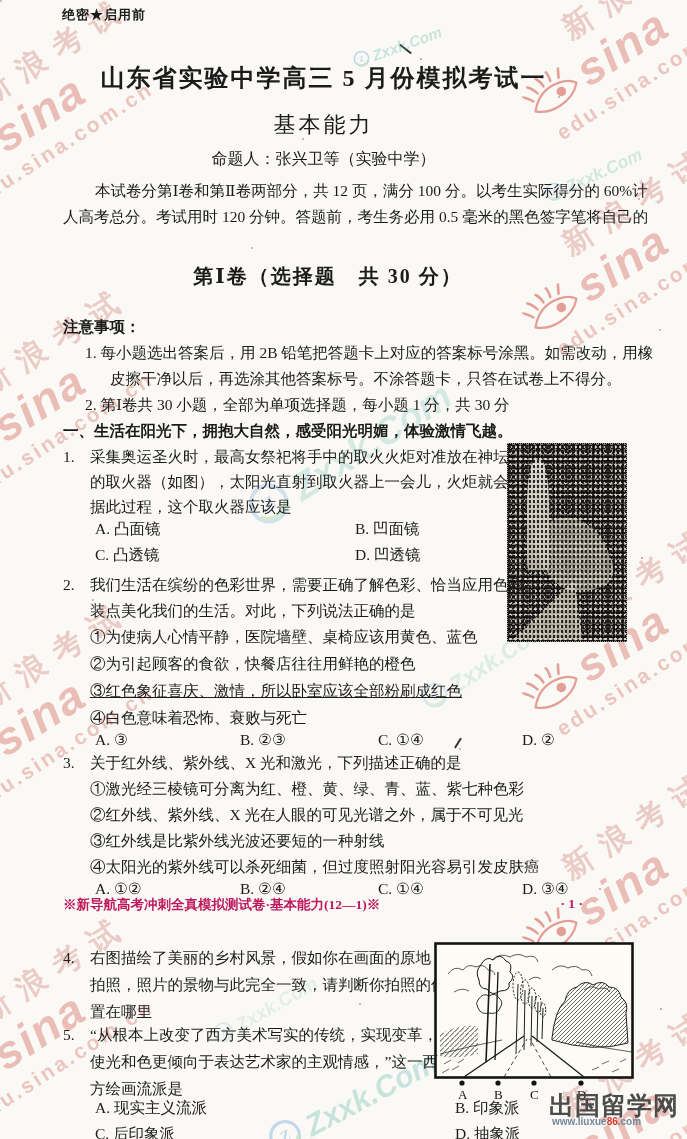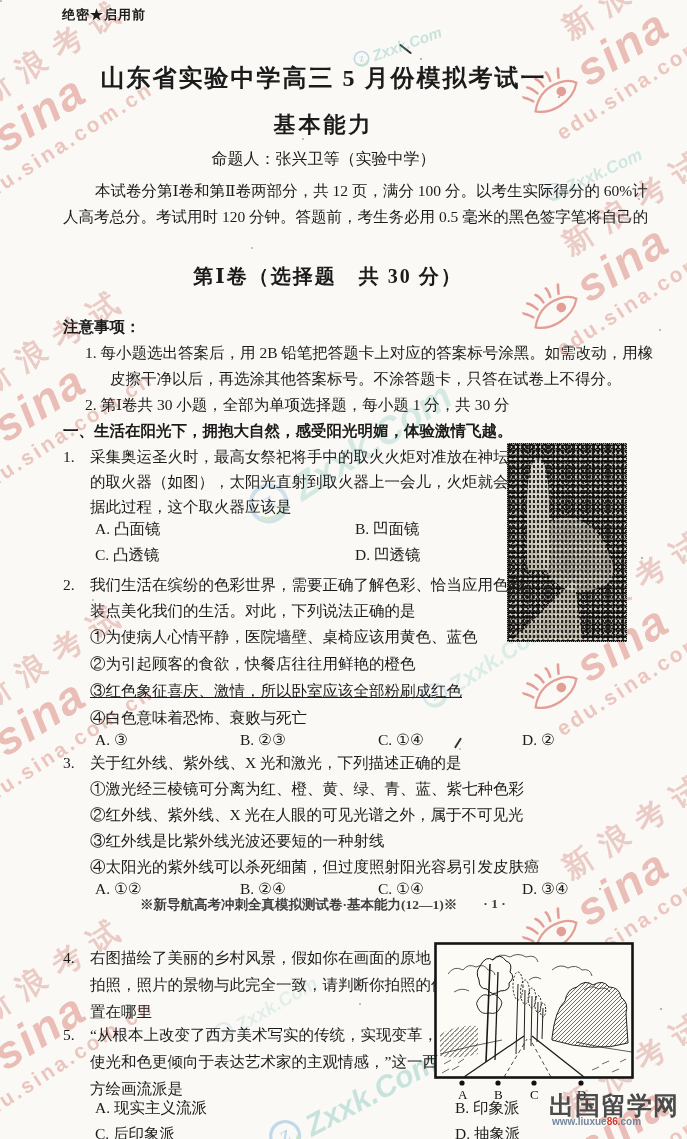--- a/index.html
+++ b/index.html
@@ -2,21 +2,21 @@
 <html><head>
 <meta charset="utf-8">
 <style>
   html,body{margin:0;padding:0;background:#ddd;}
   .page{position:relative;width:687px;height:1139px;background:#faf9f5;overflow:hidden;
         font-family:"Liberation Serif","DejaVu Serif",serif;color:#1b1b1b;}
   .abs{position:absolute;}
   
   .classification{left:62px;top:6px;font-size:13px;font-weight:bold;letter-spacing:1px;}
   .exam-title{left:0;right:40px;top:62px;text-align:center;font-size:24px;font-weight:bold;letter-spacing:2px;}
-  .subject-title{left:0;right:40px;top:110px;text-align:center;font-size:22px;font-weight:bold;letter-spacing:3px;}
+  .subject-title{left:0;right:40px;top:110px;text-align:center;font-size:22px;font-weight:normal;letter-spacing:3px;}
   .examiner{left:0;right:40px;top:149px;text-align:center;font-size:16px;}
   
   .intro{left:63px;top:178px;width:586px;font-size:15.5px;line-height:25.5px;}
   .intro .first{text-indent:32px;}
   .section-title{left:0;right:47px;top:263px;text-align:center;font-size:20px;font-weight:bold;letter-spacing:2px;margin-left:16px;}
   
   .t15{font-size:15.5px;line-height:26px;white-space:nowrap;}
   .bold{font-weight:bold;}
   .opt{position:absolute;font-size:15.5px;white-space:nowrap;}
   
@@ -31,22 +31,22 @@
      background:linear-gradient(#efece4,#cbc5b6);opacity:.85;border-radius:40% 40% 8% 8%;}
   .priestess{position:absolute;left:28%;top:36%;width:56%;height:40%;background:#d6d0c2;opacity:.65;
      transform:rotate(-20deg);border-radius:15% 60% 25% 55%;}
   .fan{position:absolute;left:5%;bottom:1%;width:58%;height:30%;background:#d9d3c3;opacity:.75;
      clip-path:polygon(0 100%,100% 100%,88% 0);}
   .photo-grain{position:absolute;inset:0;
      background-image:radial-gradient(rgba(12,11,8,.85) 1px, transparent 1.4px);
      background-size:4px 5px;}
   .drawing-frame{left:434px;top:942px;width:204px;height:160px;}
   
-  .footer-row{left:63px;top:896px;width:520px;display:flex;justify-content:center;gap:26px;
-     font-size:13.5px;font-weight:bold;color:#404040;}
+  .footer-row{left:63px;top:896px;width:520px;display:flex;justify-content:space-between;gap:26px;
+     font-size:13.5px;font-weight:bold;color:#be185d;}
   
   .liuxue-name{left:549px;top:1089px;font-size:25px;font-weight:bold;color:#4b4b4b;
      font-family:"Liberation Sans","DejaVu Sans",sans-serif;letter-spacing:1px;}
   .liuxue-url{left:552px;top:1116px;font-size:10px;font-weight:bold;
      font-family:"Liberation Sans","DejaVu Sans",sans-serif;color:#74879b;white-space:nowrap;}
   .liuxue-url .hot{color:#cf3a28;}
   
   .sina-wm{position:absolute;width:340px;transform:rotate(-33deg);opacity:.55;pointer-events:none;z-index:1;}
   .wm-cn{font-family:"Liberation Sans","DejaVu Sans",sans-serif;font-weight:bold;
      font-size:30px;letter-spacing:13px;color:#e0a79f;margin-left:72px;white-space:nowrap;}

